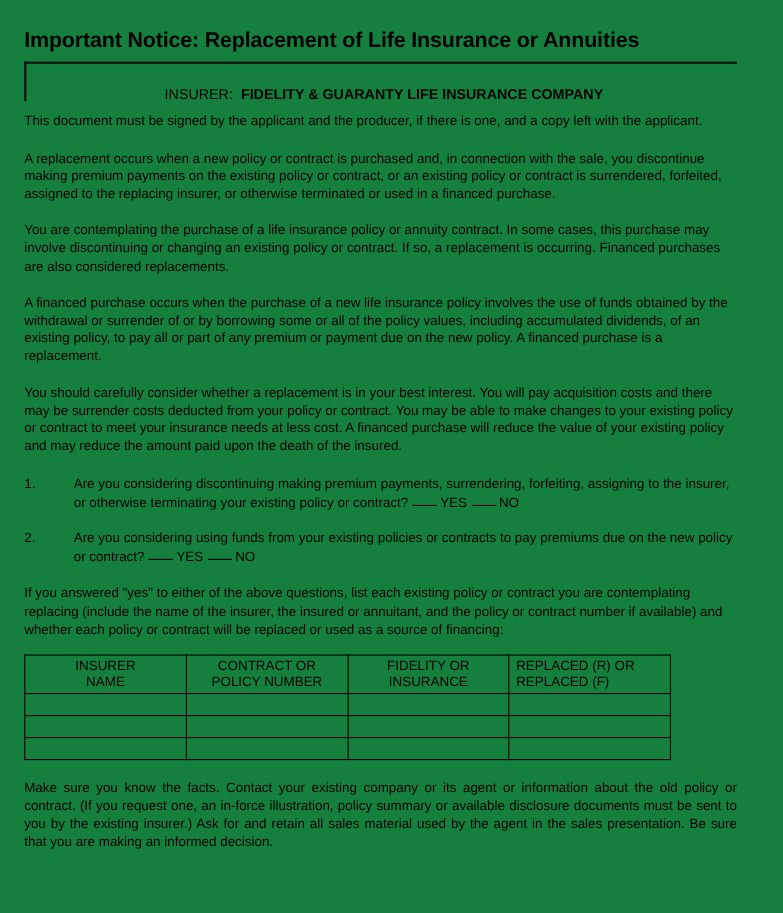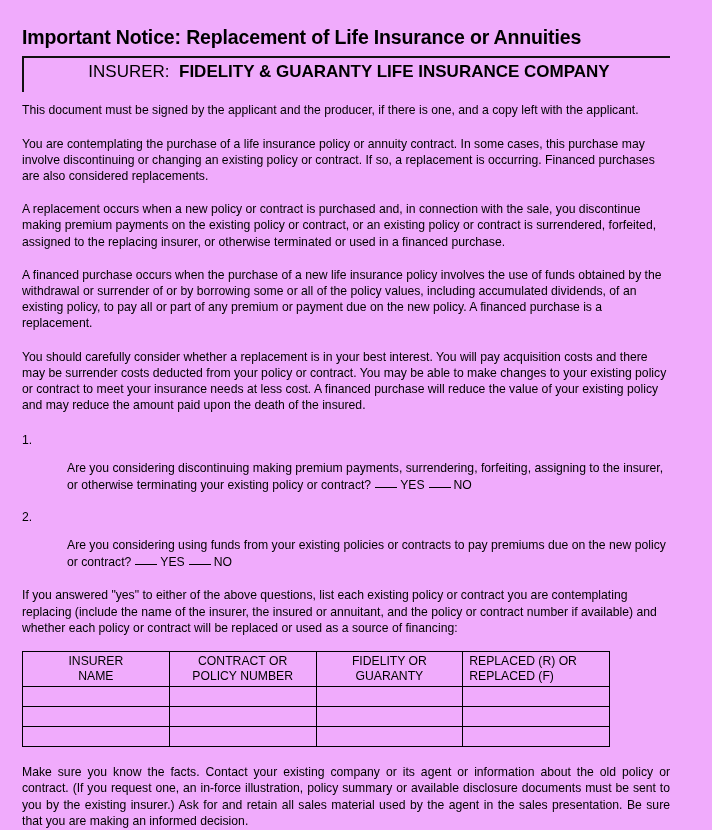--- a/index.html
+++ b/index.html
@@ -15,21 +15,21 @@
     color: #000000;
     -webkit-font-smoothing: antialiased;
   }
   .page {
     position: relative;
     width: 712px;
     height: 830px;
     box-sizing: border-box;
     padding: 0;
     overflow: hidden;
-    background: #f0abfc;
+    background: #15803d;
   }
   .inner {
     position: absolute;
     left: 22px;
     top: 26px;
     width: 648px;
   }
 
   
   .doc-title {
@@ -47,23 +47,23 @@
     margin-top: 8px;
     height: 36px;
     border-top: 2.5px solid #111;
     border-left: 2.5px solid #111;
     box-sizing: border-box;
   }
   .insurer-line {
     position: absolute;
     left: 0;
     right: 0;
-    top: 4px;
+    top: 20px;
     text-align: center;
-    font-size: 17px;
+    font-size: 13px;
     line-height: 1.2;
     padding-left: 4px;
   }
   .insurer-label { font-weight: normal; }
   .insurer-name { font-weight: bold; }
 
   
   .lead {
     font-size: 12.2px;
     font-weight: normal;
@@ -92,21 +92,20 @@
   .qrow:first-child { margin-top: 0; }
   .qnum {
     flex: 0 0 45px;
     font-size: 12.2px;
     line-height: 1.33;
   }
   .qtext {
     flex: 1 1 auto;
     font-size: 12.2px;
     line-height: 1.33;
-    margin-top: 28px;
   }
   .blank {
     display: inline-block;
     width: 22px;
     border-bottom: 1.6px solid #000;
     margin: 0 3px 0 4px;
     vertical-align: 1px;
     height: 11px;
   }
 
@@ -154,23 +153,23 @@
 
     <div class="insurer-band">
       <div class="insurer-line">
         <span class="insurer-label">INSURER:</span>
         <span>&nbsp;</span><span class="insurer-name">FIDELITY &amp; GUARANTY LIFE INSURANCE COMPANY</span>
       </div>
     </div>
 
     <p class="lead">This document must be signed by the applicant and the producer, if there is one, and a copy left with the applicant.</p>
 
+    <p class="body">A replacement occurs when a new policy or contract is purchased and, in connection with the sale, you discontinue making premium payments on the existing policy or contract, or an existing policy or contract is surrendered, forfeited, assigned to the replacing insurer, or otherwise terminated or used in a financed purchase.</p>
+
     <p class="body">You are contemplating the purchase of a life insurance policy or annuity contract. In some cases, this purchase may involve discontinuing or changing an existing policy or contract. If so, a replacement is occurring. Financed purchases are also considered replacements.</p>
-
-    <p class="body">A replacement occurs when a new policy or contract is purchased and, in connection with the sale, you discontinue making premium payments on the existing policy or contract, or an existing policy or contract is surrendered, forfeited, assigned to the replacing insurer, or otherwise terminated or used in a financed purchase.</p>
 
     <p class="body">A financed purchase occurs when the purchase of a new life insurance policy involves the use of funds obtained by the withdrawal or surrender of or by borrowing some or all of the policy values, including accumulated dividends, of an existing policy, to pay all or part of any premium or payment due on the new policy. A financed purchase is a replacement.</p>
 
     <p class="body">You should carefully consider whether a replacement is in your best interest. You will pay acquisition costs and there may be surrender costs deducted from your policy or contract. You may be able to make changes to your existing policy or contract to meet your insurance needs at less cost. A financed purchase will reduce the value of your existing policy and may reduce the amount paid upon the death of the insured.</p>
 
 
     <div class="qlist">
 
       <div class="qrow">
         <div class="qnum">1.</div>
@@ -196,21 +195,21 @@
           <th>
             <span class="hdr-l1">INSURER</span>
             <span class="hdr-l2">NAME</span>
           </th>
           <th>
             <span class="hdr-l1">CONTRACT OR</span>
             <span class="hdr-l2">POLICY NUMBER</span>
           </th>
           <th>
             <span class="hdr-l1">FIDELITY OR</span>
-            <span class="hdr-l2">GUARANTY</span>
+            <span class="hdr-l2">INSURANCE</span>
           </th>
           <th class="leftal">
             <span class="hdr-l1">REPLACED (R) OR</span>
             <span class="hdr-l2">REPLACED (F)</span>
           </th>
         </tr>
       </thead>
       <tbody>
         <tr>
           <td class="empty"></td>

